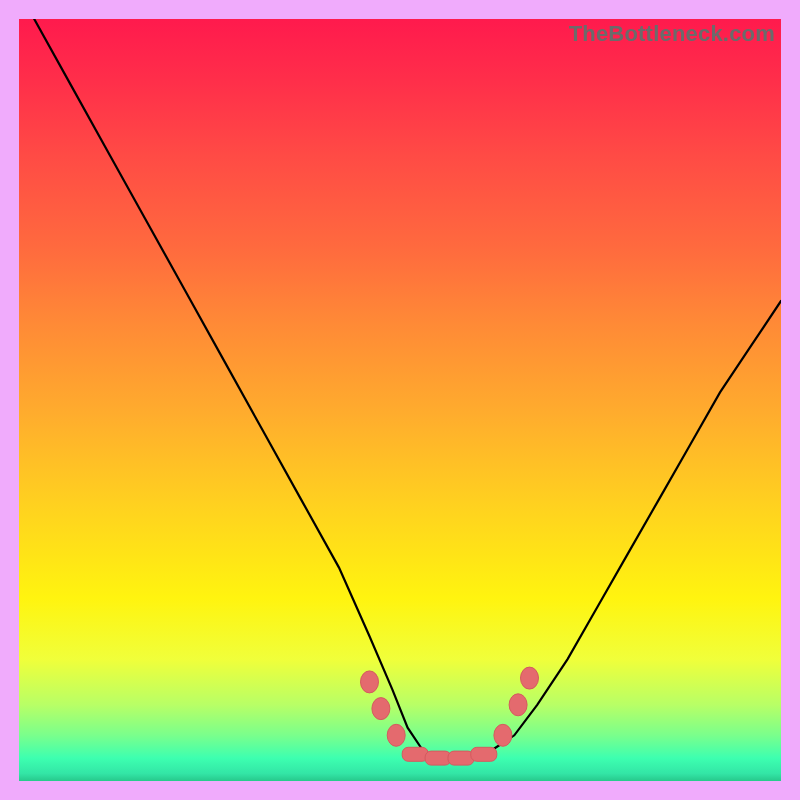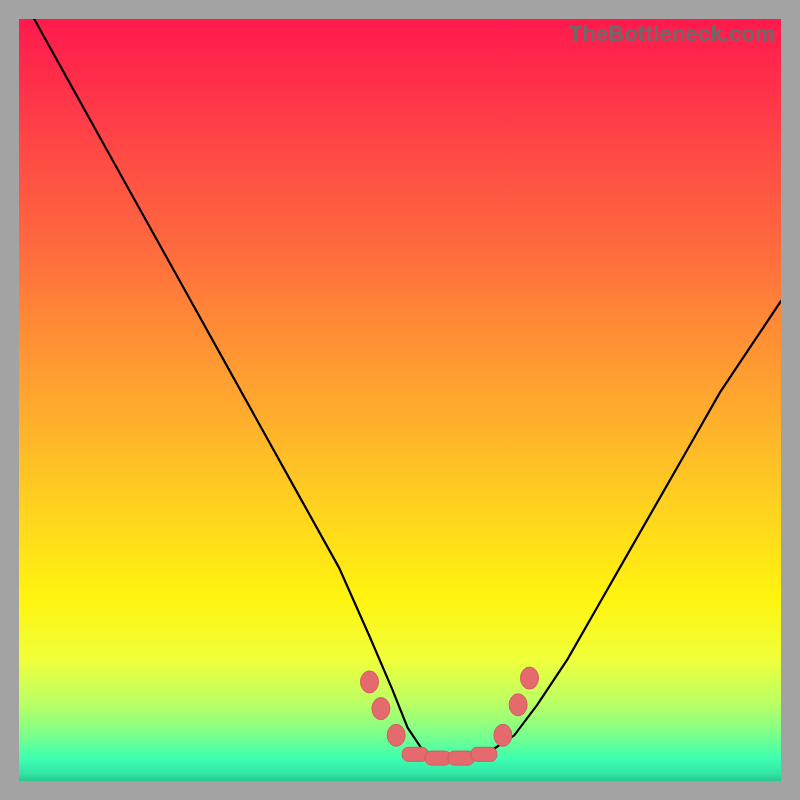--- a/index.html
+++ b/index.html
@@ -1,21 +1,21 @@
 <!DOCTYPE html>
 <html><head>
 <meta charset="utf-8">
 <style>
   * { margin: 0; padding: 0; box-sizing: border-box; }
   html, body { width: 800px; height: 800px; overflow: hidden; background: #000; }
   .frame {
     position: relative;
     width: 800px;
     height: 800px;
-    background: #a3a3a3;
+    background: #f0abfc;
   }
   .plot {
     position: absolute;
     left: 19px;
     top: 19px;
     width: 762px;
     height: 762px;
     background: linear-gradient(to bottom,
       #ff1a4d 0%,
       #ff2e4a 8%,

